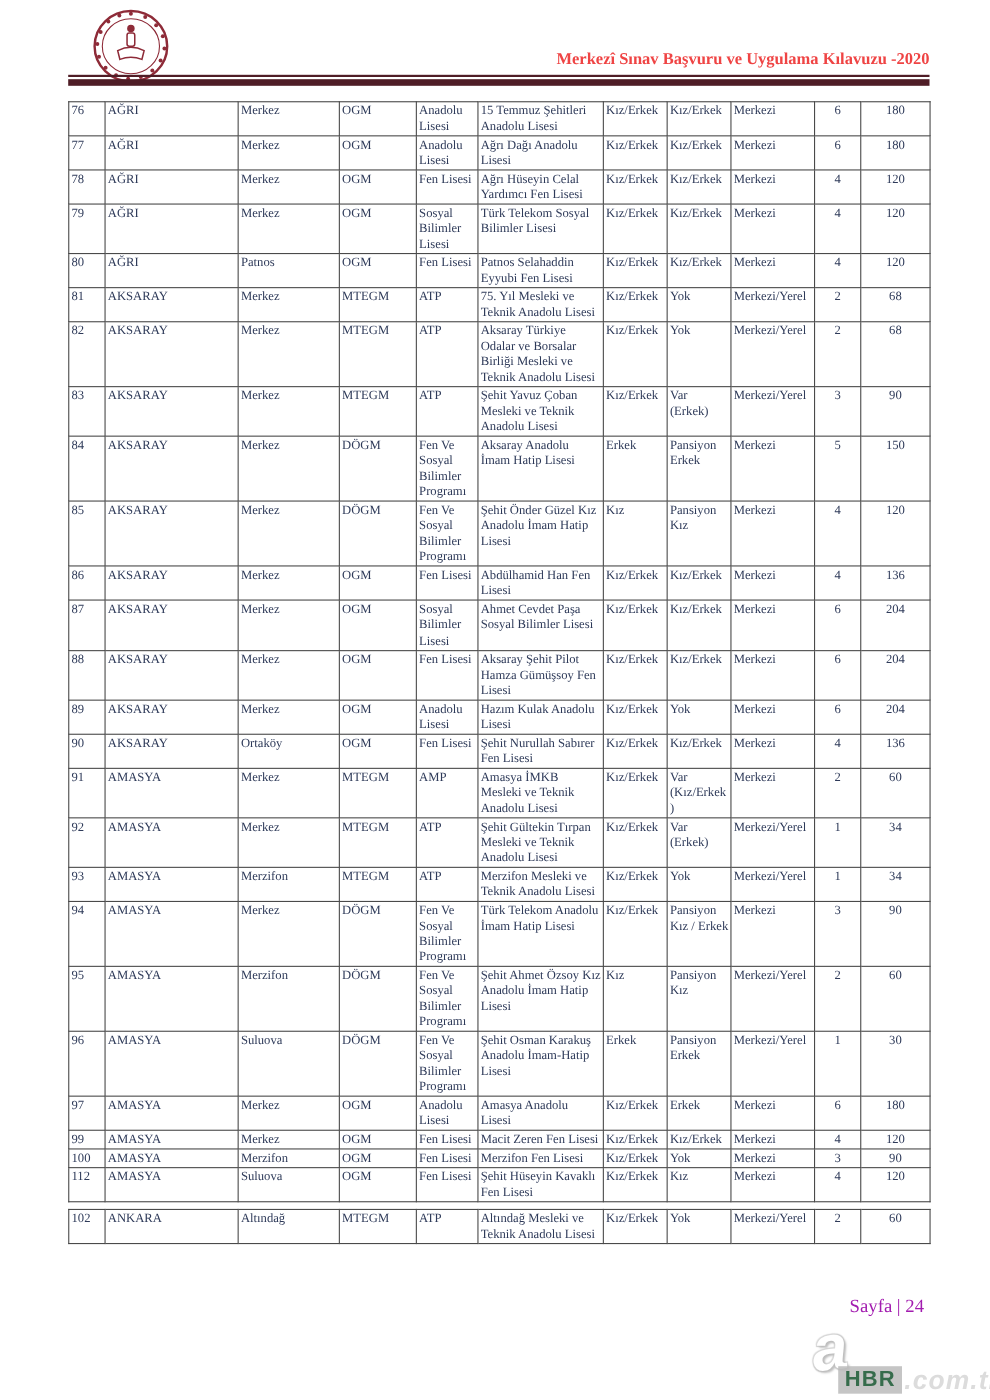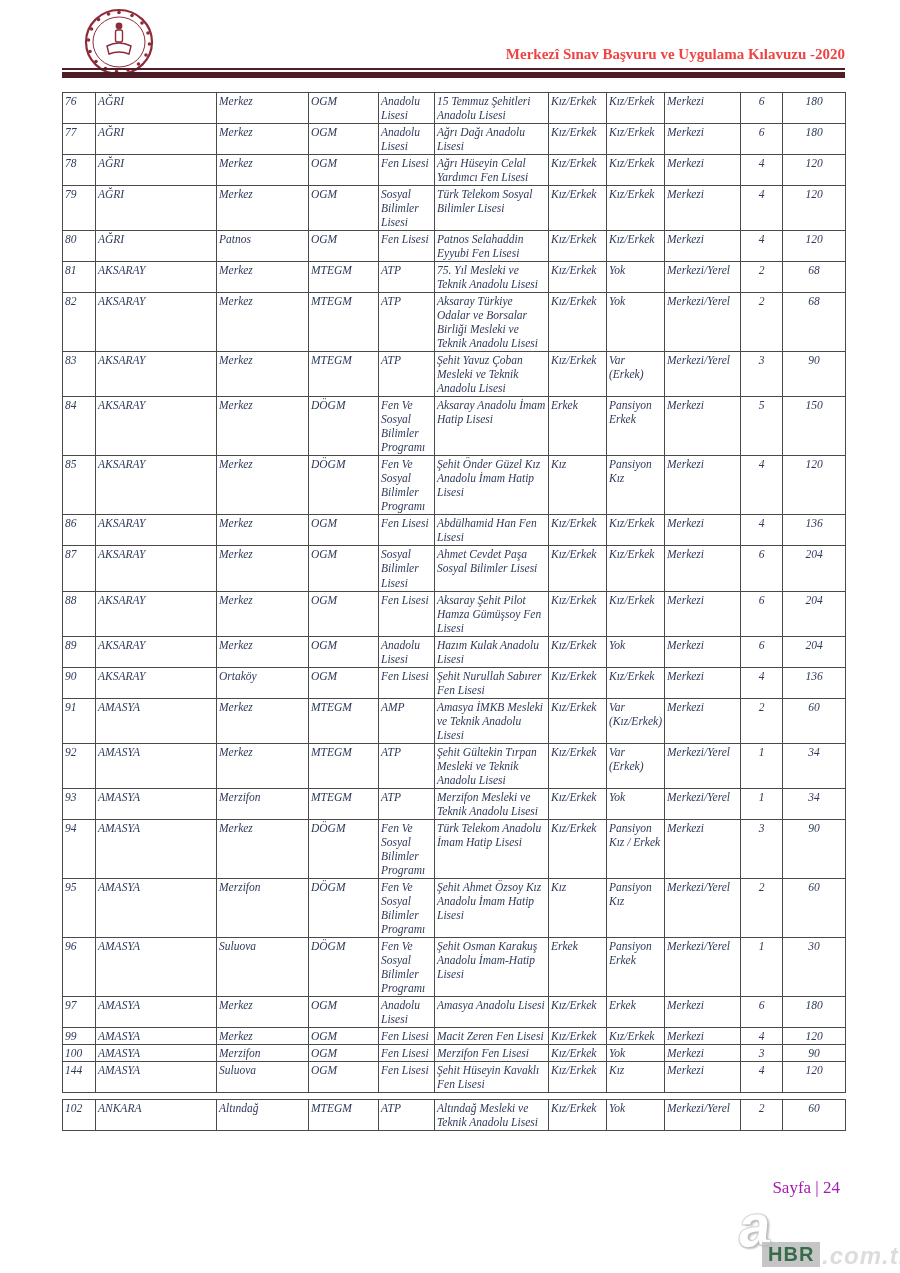--- a/index.html
+++ b/index.html
@@ -12,21 +12,21 @@
   .logo-wrap{position:absolute;left:82px;top:6px;width:74px;height:72px;}
   .doc-title{
     position:absolute;right:55px;top:46px;
     font-size:15px;font-weight:bold;color:#ef4444;white-space:nowrap;
   }
   .head-rule{position:absolute;left:62px;top:68px;width:783px;height:11px;}
   .head-rule .thin{height:2px;background:#4f1d26;}
   .head-rule .gap{height:2px;background:transparent;}
   .head-rule .thick{height:6px;background:#4f1d26;}
   
-  .tbl-zone{position:absolute;left:62px;top:92px;width:783px;font-style:italic;}
+  .tbl-zone{position:absolute;left:62px;top:92px;width:783px;}
   table.grid{
     border-collapse:collapse;table-layout:fixed;width:783px;
     font-size:11.5px;line-height:1.22;color:#2e3a59;
   }
   table.grid td{
     border:1px solid #4a4a4a;vertical-align:top;
     padding:1px 2px;overflow:hidden;word-wrap:break-word;
   }
   td.c-no{text-align:left;}
   td.c-sube,td.c-kont{text-align:center;}
@@ -424,21 +424,21 @@
           <td class="c-gm">OGM</td>
           <td class="c-program">Fen Lisesi</td>
           <td class="c-okul">Merzifon Fen Lisesi</td>
           <td class="c-ogrenim">Kız/Erkek</td>
           <td class="c-pansiyon">Yok</td>
           <td class="c-sinav">Merkezi</td>
           <td class="c-sube">3</td>
           <td class="c-kont">90</td>
         </tr>
         <tr>
-          <td class="c-no">144</td>
+          <td class="c-no">112</td>
           <td class="c-il">AMASYA</td>
           <td class="c-ilce">Suluova</td>
           <td class="c-gm">OGM</td>
           <td class="c-program">Fen Lisesi</td>
           <td class="c-okul">Şehit Hüseyin Kavaklı Fen Lisesi</td>
           <td class="c-ogrenim">Kız/Erkek</td>
           <td class="c-pansiyon">Kız</td>
           <td class="c-sinav">Merkezi</td>
           <td class="c-sube">4</td>
           <td class="c-kont">120</td>

